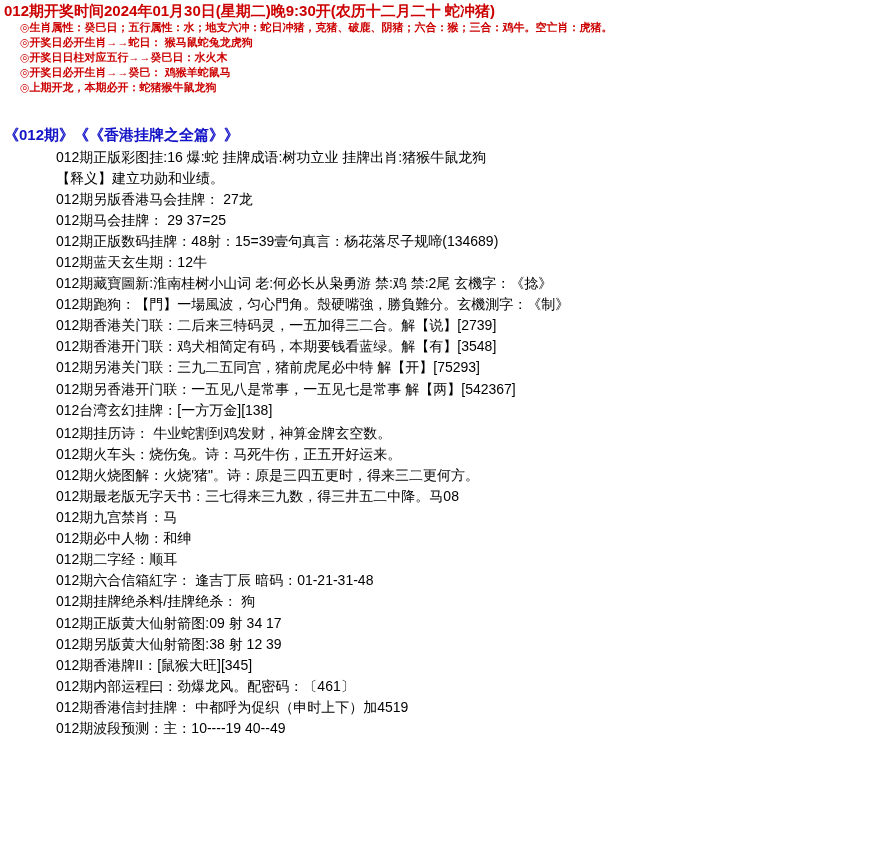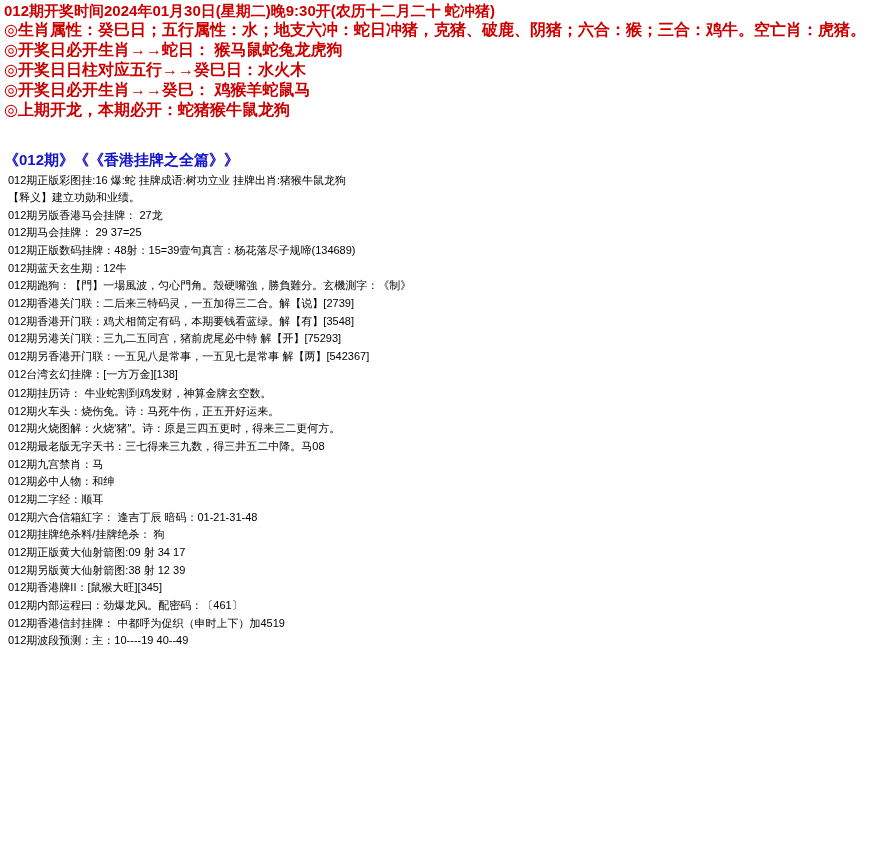--- a/index.html
+++ b/index.html
@@ -22,46 +22,48 @@
   }
   .header-line {
     color: #cc0000;
     font-size: 15px;
     font-weight: bold;
     padding: 3px 0 2px 4px;
     white-space: nowrap;
   }
   .red-block {
     color: #cc0000;
-    font-size: 16px;
+    font-size: 11px;
     font-weight: bold;
     padding: 0 0 0 4px;
+    margin-left: 16px;
   }
   .red-block .rline {
     padding: 2px 0 2px 0;
     white-space: nowrap;
     letter-spacing: 0px;
   }
   .blue-title {
     color: #1414c8;
     font-size: 15px;
     font-weight: bold;
     padding: 4px 0 4px 4px;
     white-space: nowrap;
     margin-top: 28px;
   }
   .body-block {
     padding: 0 0 0 8px;
   }
   .bline {
     color: #000000;
-    font-size: 11px;
+    font-size: 14px;
     padding: 2.5px 0;
     white-space: nowrap;
     line-height: 1.15;
+    margin-left: 48px;
   }
   .spacer {
     height: 2px;
   }
 </style>
 </head>
 <body>
 
 <div class="page">
 
@@ -77,20 +79,21 @@
 
   <div class="blue-title">《012期》《《香港挂牌之全篇》》</div>
 
   <div class="body-block">
     <div class="bline">012期正版彩图挂:16  爆:蛇  挂牌成语:树功立业  挂牌出肖:猪猴牛鼠龙狗</div>
     <div class="bline">【释义】建立功勋和业绩。</div>
     <div class="bline">012期另版香港马会挂牌：  27龙</div>
     <div class="bline">012期马会挂牌：  29  37=25</div>
     <div class="bline">012期正版数码挂牌：48射：15=39壹句真言：杨花落尽子规啼(134689)</div>
     <div class="bline">012期蓝天玄生期：12牛</div>
+    <div class="bline">012期藏寶圖新:淮南桂树小山词  老:何必长从枭勇游  禁:鸡  禁:2尾  玄機字：《捻》</div>
     <div class="bline">012期跑狗：【門】一場風波，匀心門角。殼硬嘴強，勝負難分。玄機測字：《制》</div>
     <div class="bline">012期香港关门联：二后来三特码灵，一五加得三二合。解【说】[2739]</div>
     <div class="bline">012期香港开门联：鸡犬相简定有码，本期要钱看蓝绿。解【有】[3548]</div>
     <div class="bline">012期另港关门联：三九二五同宫，猪前虎尾必中特  解【开】[75293]</div>
     <div class="bline">012期另香港开门联：一五见八是常事，一五见七是常事  解【两】[542367]</div>
     <div class="bline">012台湾玄幻挂牌：[一方万金][138]</div>
     <div class="spacer"></div>
     <div class="bline">012期挂历诗：  牛业蛇割到鸡发财，神算金牌玄空数。</div>
     <div class="bline">012期火车头：烧伤兔。诗：马死牛伤，正五开好运来。</div>
     <div class="bline">012期火烧图解：火烧'猪"。诗：原是三四五更时，得来三二更何方。</div>

